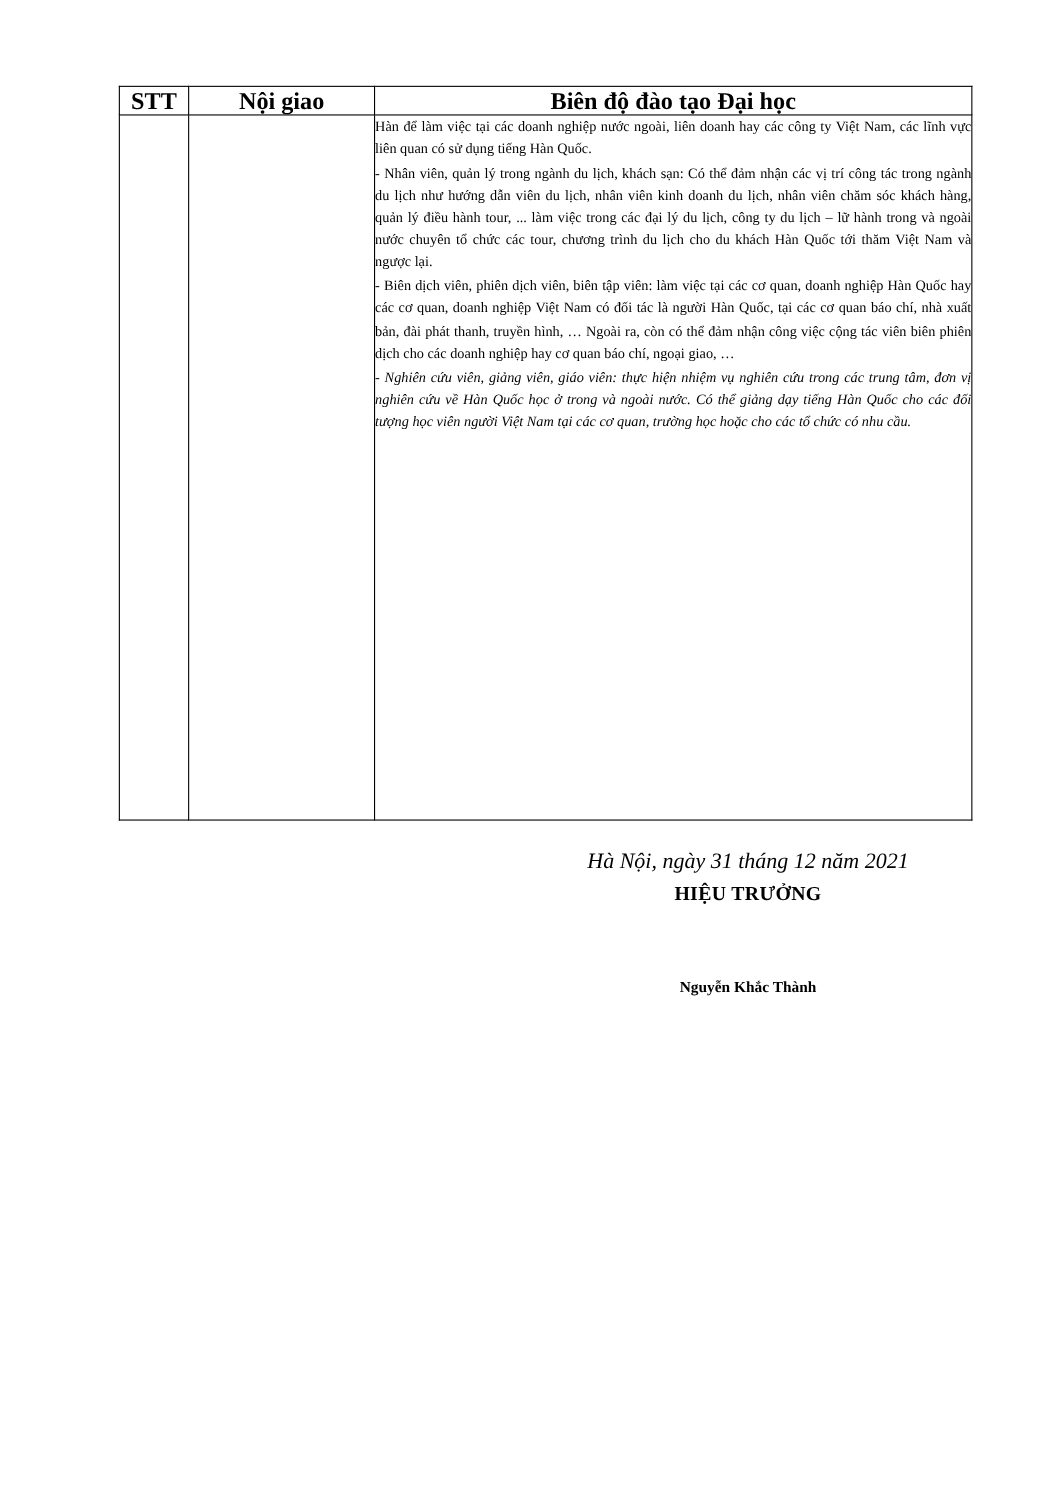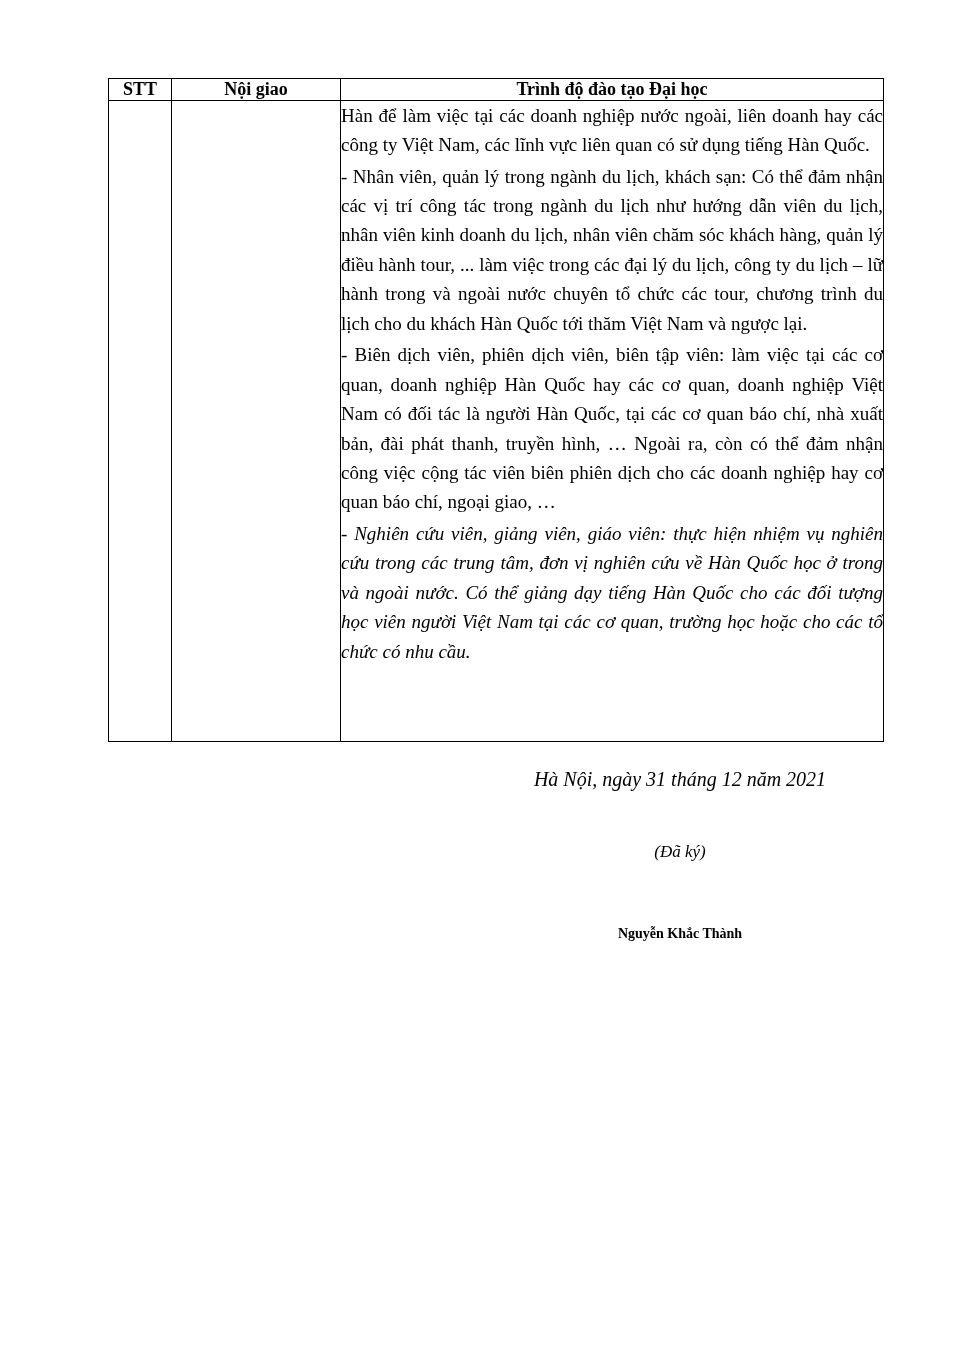--- a/index.html
+++ b/index.html
@@ -31,33 +31,33 @@
     vertical-align: top;
     padding: 0;
   }
   th.col-stt { width: 62px; }
   th.col-noidung { width: 168px; }
   th.col-trinhdo { width: 542px; }
 
   thead th {
     text-align: center;
     font-weight: bold;
-    font-size: 18px;
+    font-size: 22px;
     padding: 5px 0 7px 0;
     line-height: 1.15;
   }
   td.cell-stt, td.cell-noidung {
     height: 640px;
   }
   td.cell-content {
     padding: 8px 12px 10px 10px;
   }
   p.para {
     margin: 0 0 2px 0;
-    font-size: 19px;
+    font-size: 13px;
     line-height: 1.55;
     text-align: justify;
     text-justify: inter-word;
   }
   p.para:last-child {
     margin-bottom: 16px;
     font-style: italic;
   }
   .signature-block {
     width: 772px;
@@ -94,38 +94,38 @@
 </head>
 <body>
 
 <div class="page">
 
   <table class="doc-table">
     <thead>
       <tr>
         <th class="col-stt">STT</th>
         <th class="col-noidung">Nội giao</th>
-        <th class="col-trinhdo">Trình độ đào tạo Đại học</th>
+        <th class="col-trinhdo">Biên độ đào tạo Đại học</th>
       </tr>
     </thead>
     <tbody>
       <tr>
         <td class="cell-stt"></td>
         <td class="cell-noidung"></td>
         <td class="cell-content">
           <p class="para">Hàn để làm việc tại các doanh nghiệp nước ngoài, liên doanh hay các công ty Việt Nam, các lĩnh vực liên quan có sử dụng tiếng Hàn Quốc.</p>
           <p class="para">- Nhân viên, quản lý trong ngành du lịch, khách sạn: Có thể đảm nhận các vị trí công tác trong ngành du lịch như hướng dẫn viên du lịch, nhân viên kinh doanh du lịch, nhân viên chăm sóc khách hàng, quản lý điều hành tour, ... làm việc trong các đại lý du lịch, công ty du lịch – lữ hành trong và ngoài nước chuyên tổ chức các tour, chương trình du lịch cho du khách Hàn Quốc tới thăm Việt Nam và ngược lại.</p>
           <p class="para">- Biên dịch viên, phiên dịch viên, biên tập viên: làm việc tại các cơ quan, doanh nghiệp Hàn Quốc hay các cơ quan, doanh nghiệp Việt Nam có đối tác là người Hàn Quốc, tại các cơ quan báo chí, nhà xuất bản, đài phát thanh, truyền hình, … Ngoài ra, còn có thể đảm nhận công việc cộng tác viên biên phiên dịch cho các doanh nghiệp hay cơ quan báo chí, ngoại giao, …</p>
           <p class="para">- Nghiên cứu viên, giảng viên, giáo viên: thực hiện nhiệm vụ nghiên cứu trong các trung tâm, đơn vị nghiên cứu về Hàn Quốc học ở trong và ngoài nước. Có thể giảng dạy tiếng Hàn Quốc cho các đối tượng học viên người Việt Nam tại các cơ quan, trường học hoặc cho các tổ chức có nhu cầu.</p>
         </td>
       </tr>
     </tbody>
   </table>
 
   <div class="signature-block">
     <div class="sig-inner">
       <div class="sig-date">Hà Nội, ngày 31 tháng 12 năm 2021</div>
-      <div class="sig-signed">(Đã ký)</div>
+      <div class="sig-title">HIỆU TRƯỞNG</div>
       <div class="sig-name">Nguyễn Khắc Thành</div>
     </div>
   </div>
 
 </div>
 
 </body></html>

